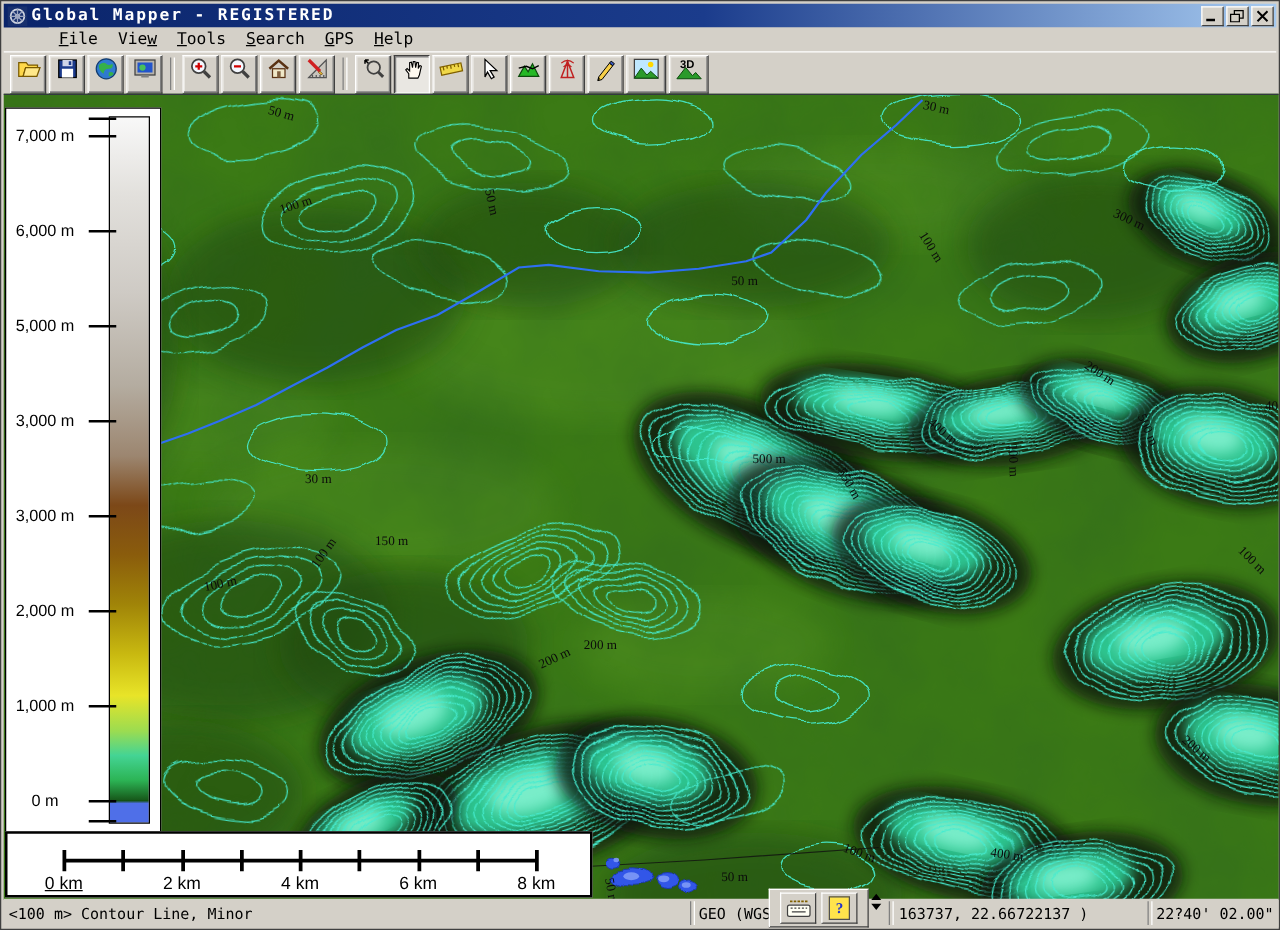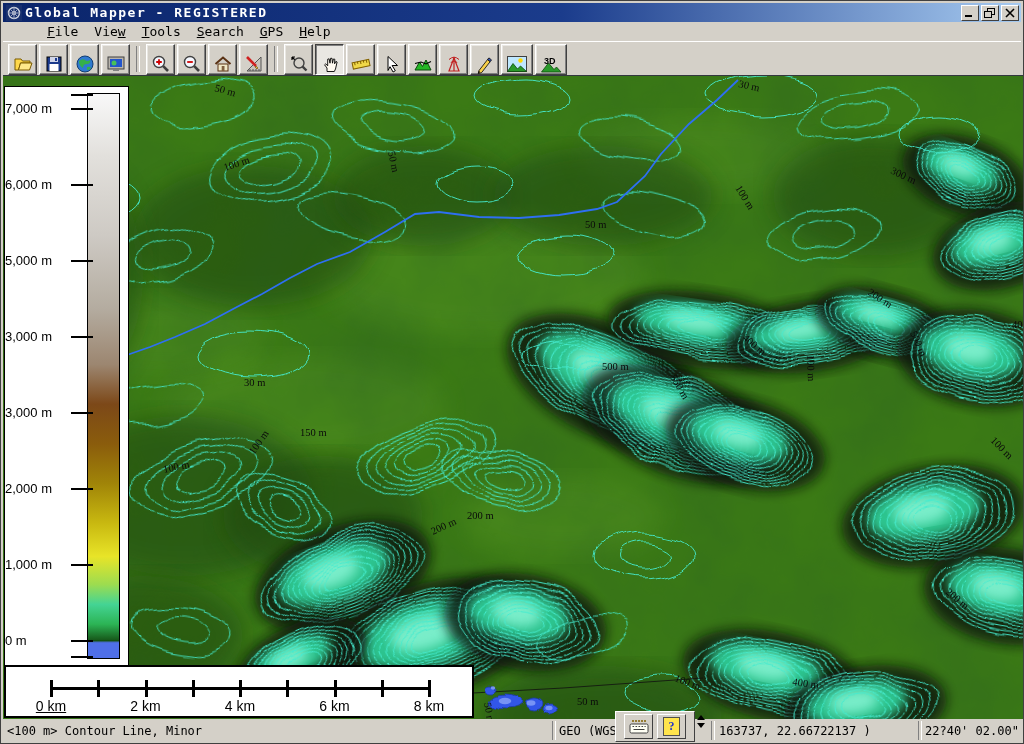--- a/index.html
+++ b/index.html
@@ -20,40 +20,40 @@
     display:flex;align-items:center;font-family:"DejaVu Sans Mono",monospace;font-size:13px;margin-left:36px;}
   .menu-item{padding:1px 8px;color:#000;white-space:nowrap;}
   .menu-item u{text-decoration:underline;}
   
   .toolbar{position:absolute;left:2px;top:40px;right:2px;height:34px;background:#d4d0c8;
     border-top:1px solid #fff;display:flex;align-items:center;}
   .tsep{width:2px;height:26px;border-left:1px solid #808080;border-right:1px solid #fff;
     margin:0 5px;}
   .tbtn{width:27px;height:29px;background:#d4d0c8;border:1px solid;
     border-color:#fff #404040 #404040 #fff;box-shadow:inset -1px -1px 0 #808080,inset 1px 1px 0 #e9e7e2;
-    display:flex;align-items:flex-end;justify-content:center;margin:12px 1px;flex:0 0 auto;}
+    display:flex;align-items:flex-start;justify-content:center;margin:12px 1px;flex:0 0 auto;}
   .tbtn.pressed{border-color:#404040 #fff #fff #404040;box-shadow:inset 1px 1px 0 #808080;
     background:#e9e7e2;}
   .combo{width:132px;height:21px;background:#fff;border:1px solid;border-color:#808080 #fff #fff #808080;
     box-shadow:inset 1px 1px 0 #404040;display:flex;align-items:center;margin:0 10px 0 14px;}
   .combo-text{flex:1;font-size:13px;padding-left:4px;color:#000;white-space:nowrap;overflow:hidden;}
   .combo-arrow{width:17px;height:17px;background:#d4d0c8;border:1px solid;
     border-color:#fff #404040 #404040 #fff;display:flex;align-items:center;justify-content:center;margin-right:1px;}
   .arr-down{width:0;height:0;border-left:4px solid transparent;border-right:4px solid transparent;
     border-top:5px solid #000;}
   
   .mapclient{position:absolute;left:2px;top:74px;width:1020px;height:644px;background:#2f6310;
     border-top:1px solid #33383f;overflow:hidden;}
   #mapsvg{position:absolute;left:0;top:0;}
   
   .legend{position:absolute;left:1px;top:10px;width:125px;height:580px;background:#fff;
     border:1px solid #000;box-sizing:border-box;}
   .legend-bar{position:absolute;left:82px;top:6px;width:33px;height:566px;border:1px solid #000;box-sizing:border-box;}
   .legend-tick{position:absolute;height:2px;background:#000;left:66px;width:22px;}
-  .legend-label{position:absolute;left:0;width:62px;text-align:left;font-size:13px;color:#000;
+  .legend-label{position:absolute;left:0;width:62px;text-align:center;font-size:13px;color:#000;
     font-family:"Liberation Sans",sans-serif;}
   
   .scalebar{position:absolute;left:1px;top:589px;width:470px;height:53px;background:#fff;
     border:2px solid #000;box-sizing:border-box;}
   .sb-line{position:absolute;left:45px;top:20px;width:379px;height:3px;background:#000;}
   .sb-tick{position:absolute;top:13px;width:3px;height:17px;background:#000;}
   .sb-label{position:absolute;top:31px;width:60px;margin-left:-30px;text-align:center;font-size:14px;color:#000;}
   
   .statusbar{position:absolute;left:2px;top:718px;width:1020px;height:23px;background:#d4d0c8;
     font-family:"DejaVu Sans Mono",monospace;font-size:12px;color:#000;}

